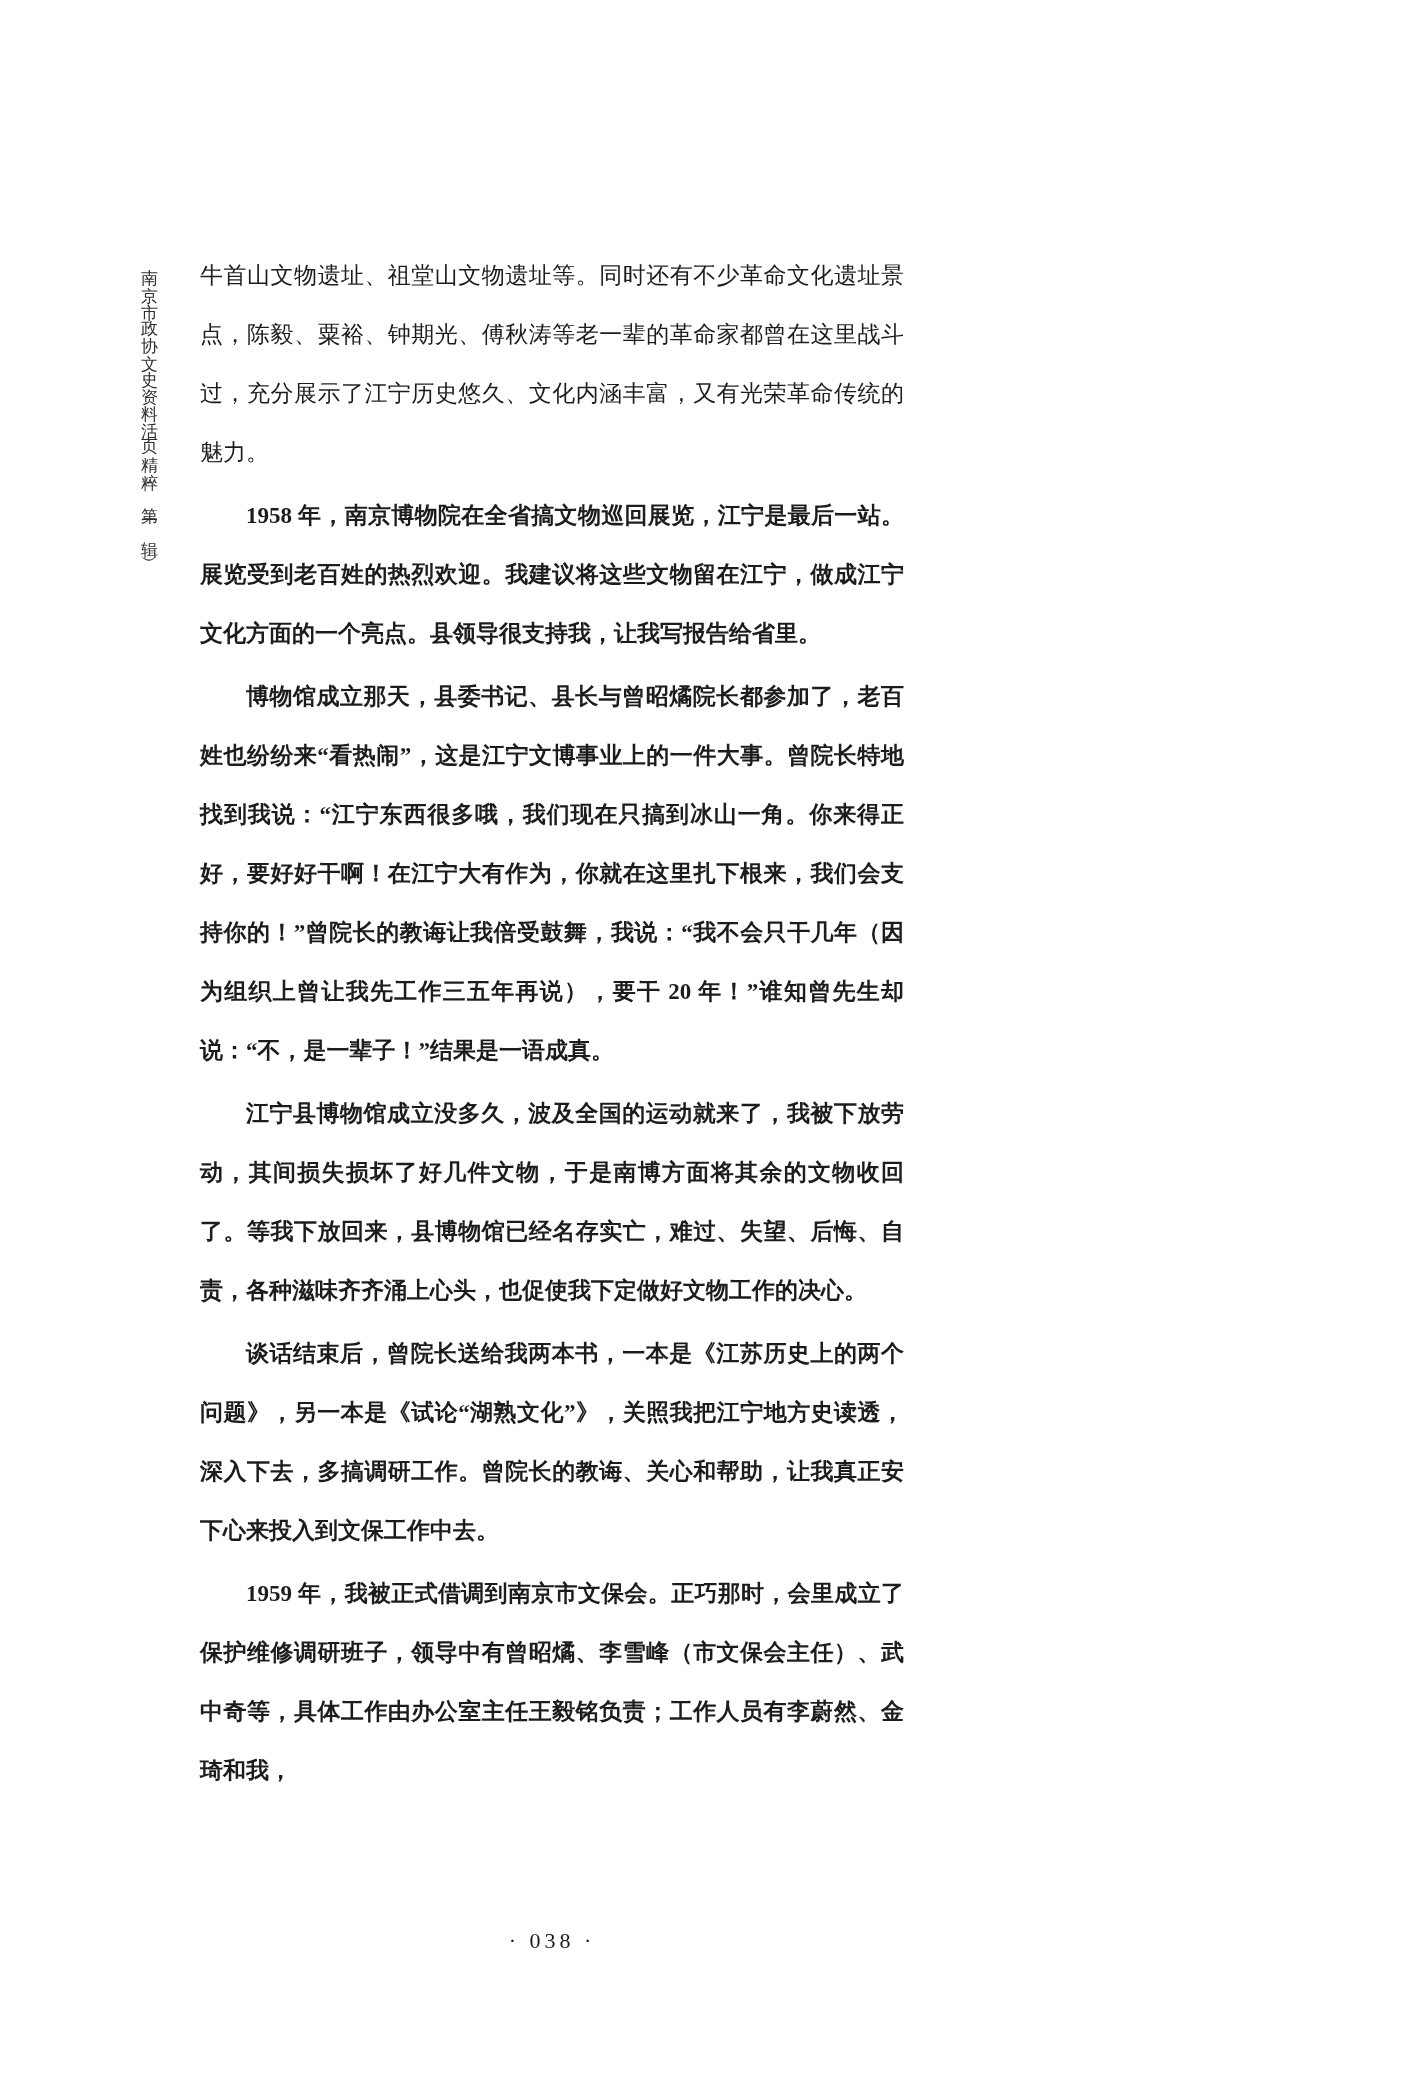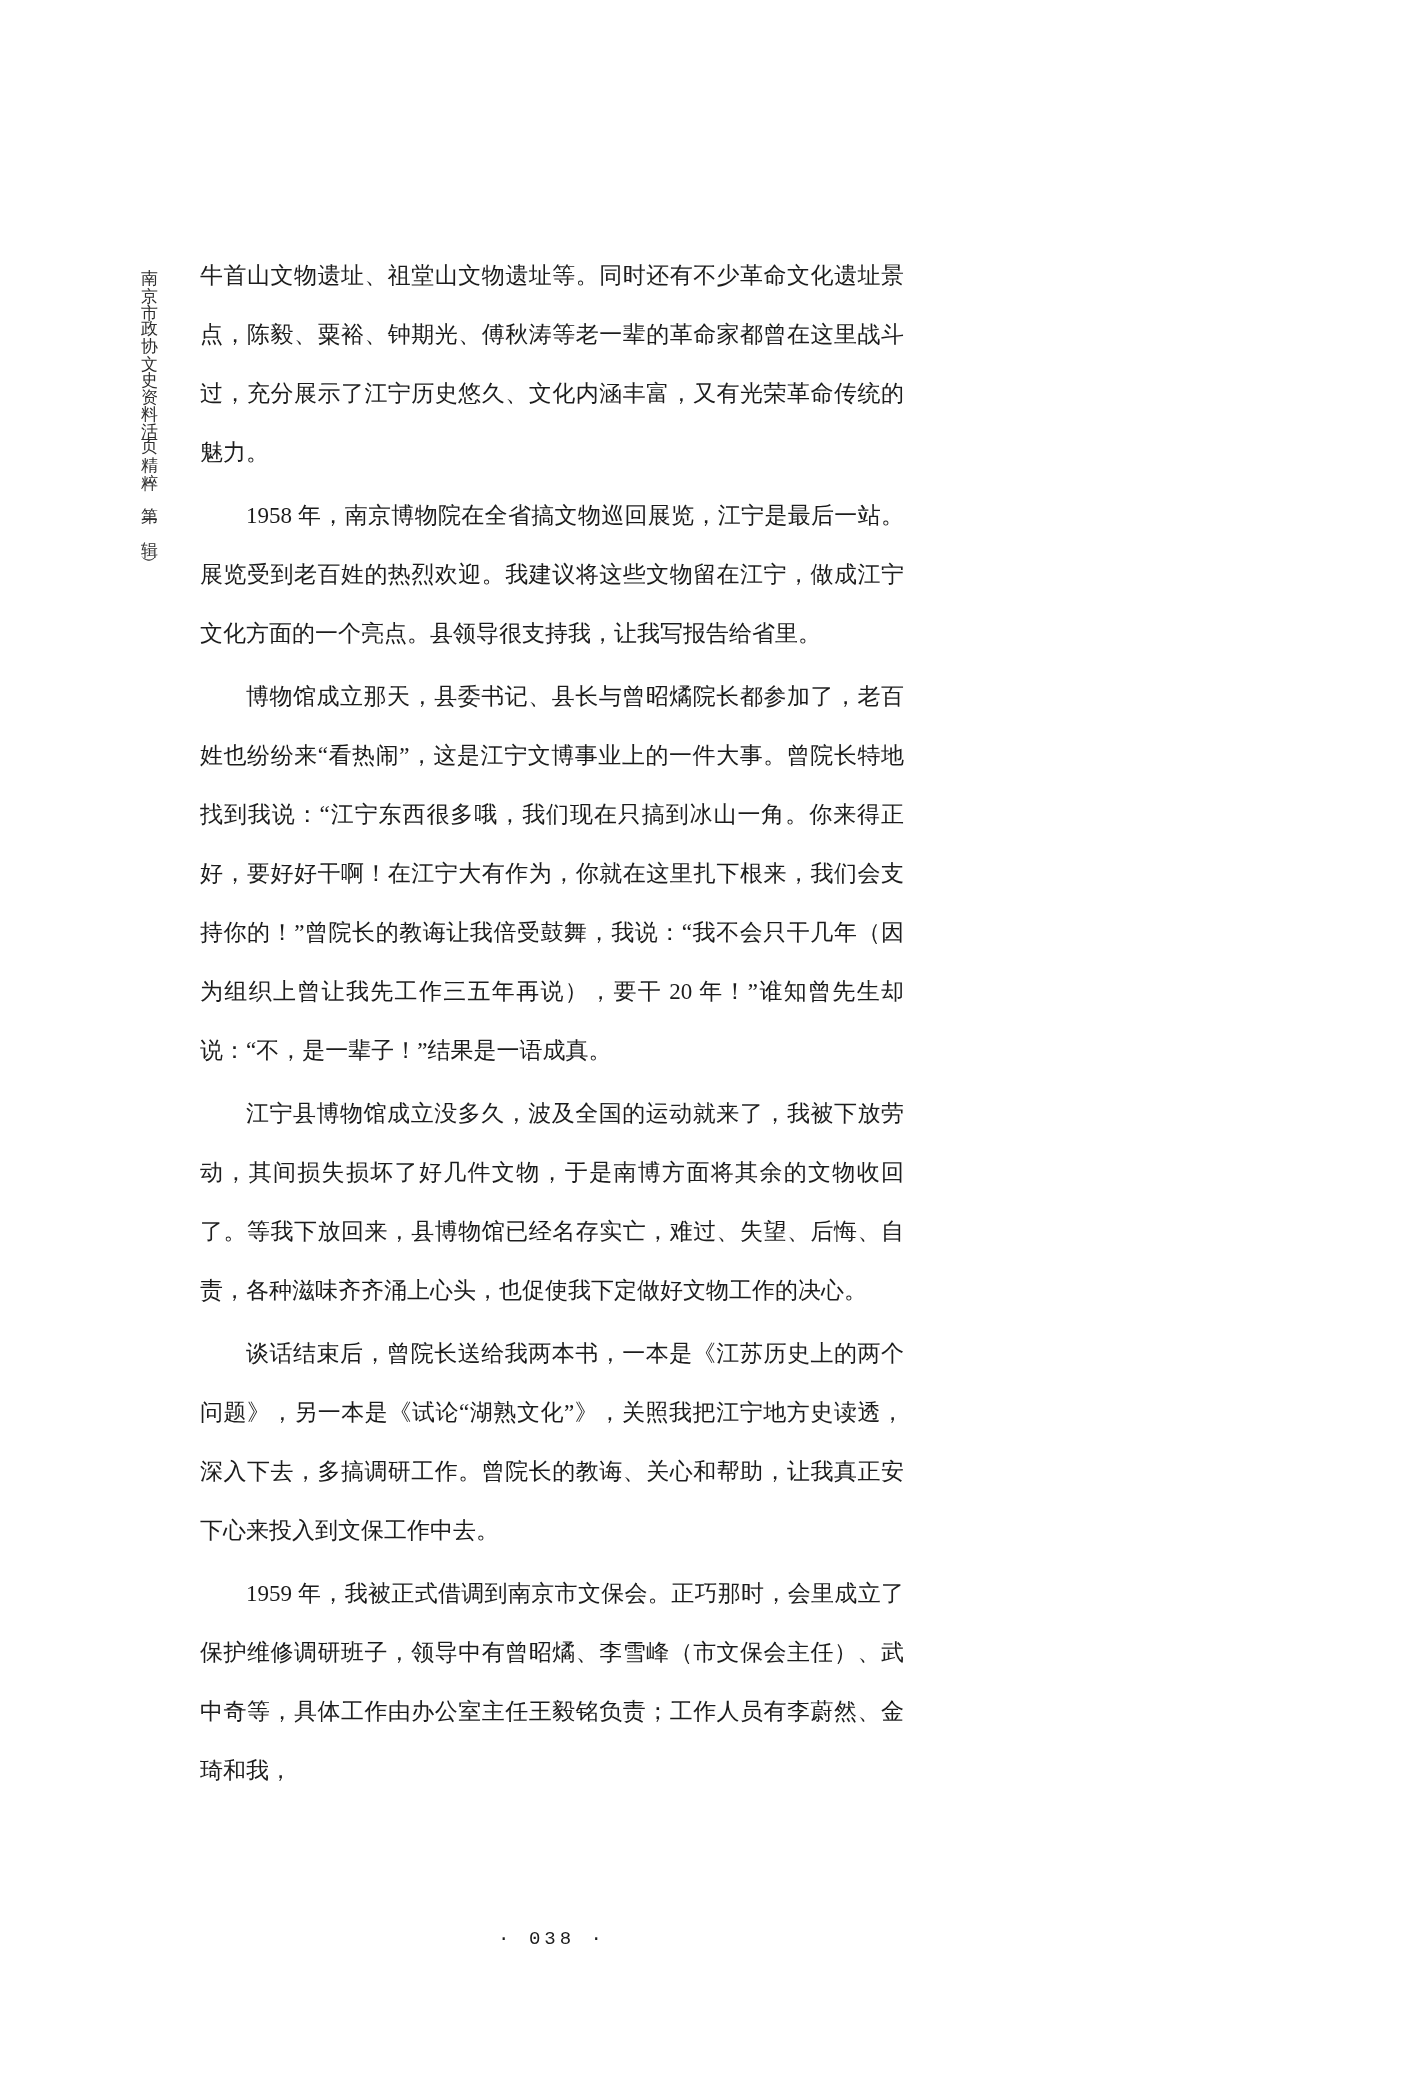--- a/index.html
+++ b/index.html
@@ -36,31 +36,31 @@
     text-align: justify;
     text-justify: inter-ideograph;
     color: #1c1c1c;
   }
   .para {
     margin: 4px;
     padding: 0;
   }
   .para.indent {
     text-indent: 2em;
+    font-weight: bold;
   }
   .page-number {
     position: absolute;
     left: 196px;
     top: 1928px;
     width: 712px;
     text-align: center;
-    font-size: 19px;
+    font-size: 22px;
     letter-spacing: 4px;
     color: #1c1c1c;
-    font-family: Liberation Mono, monospace;
   }
 </style>
 </head>
 <body>
 
 <div class="page">
 
   <div class="margin-label">南京市政协文史资料活页精粹（第一辑）</div>
 
   <div class="body-text">

